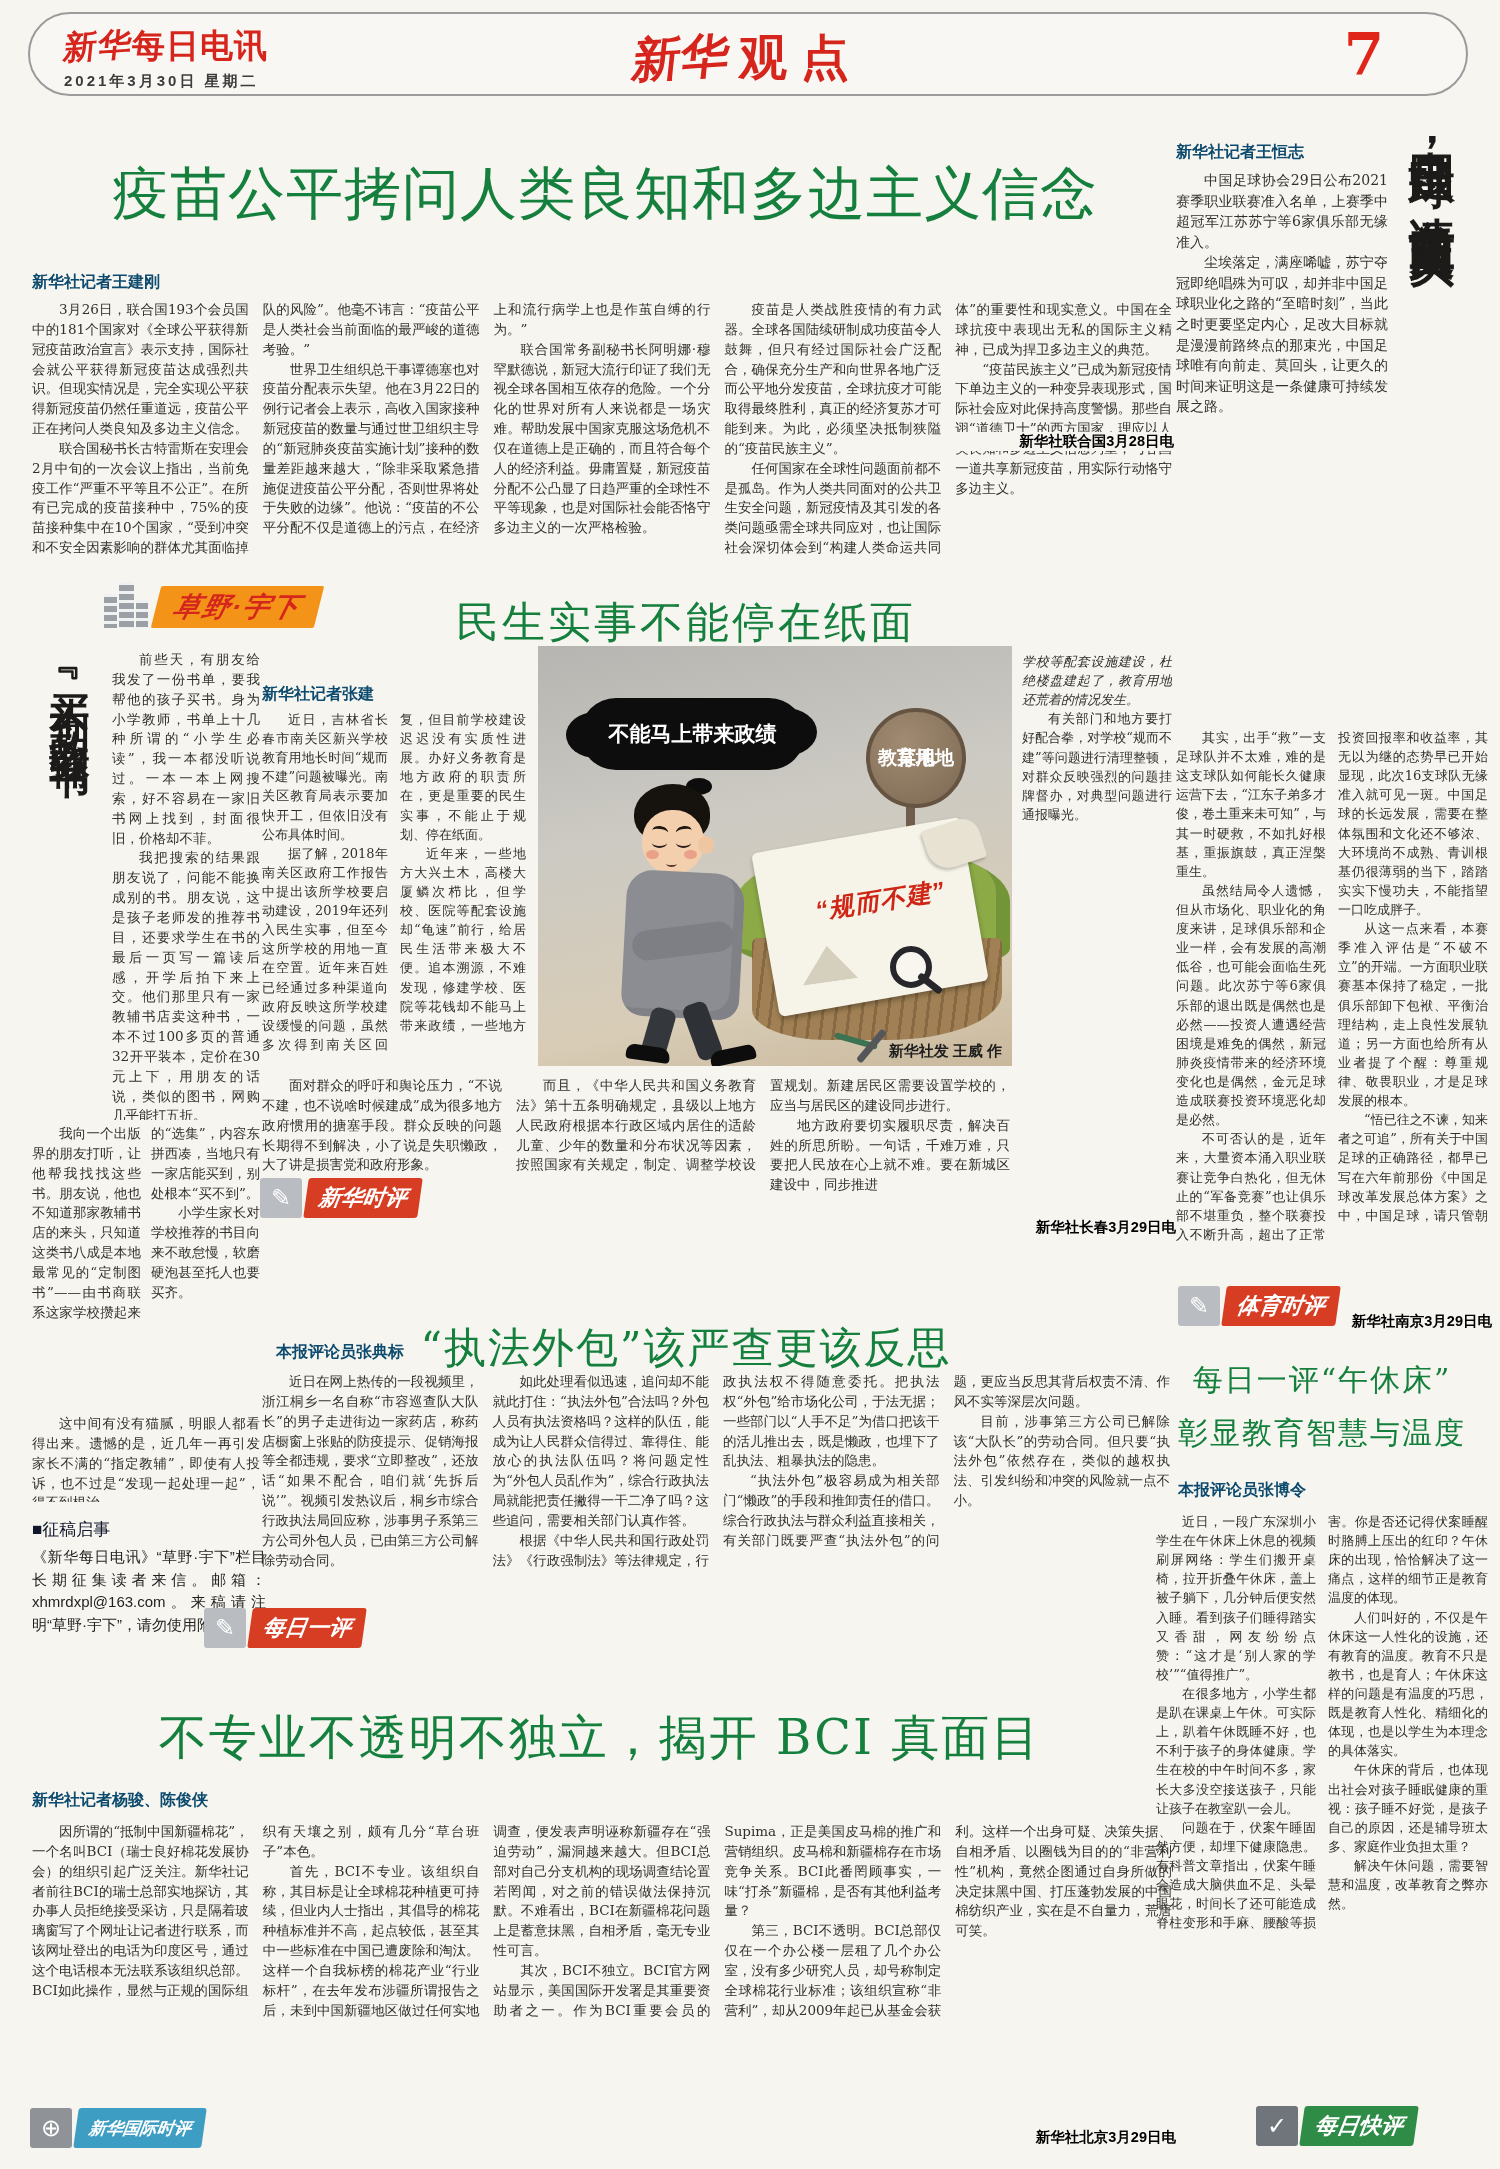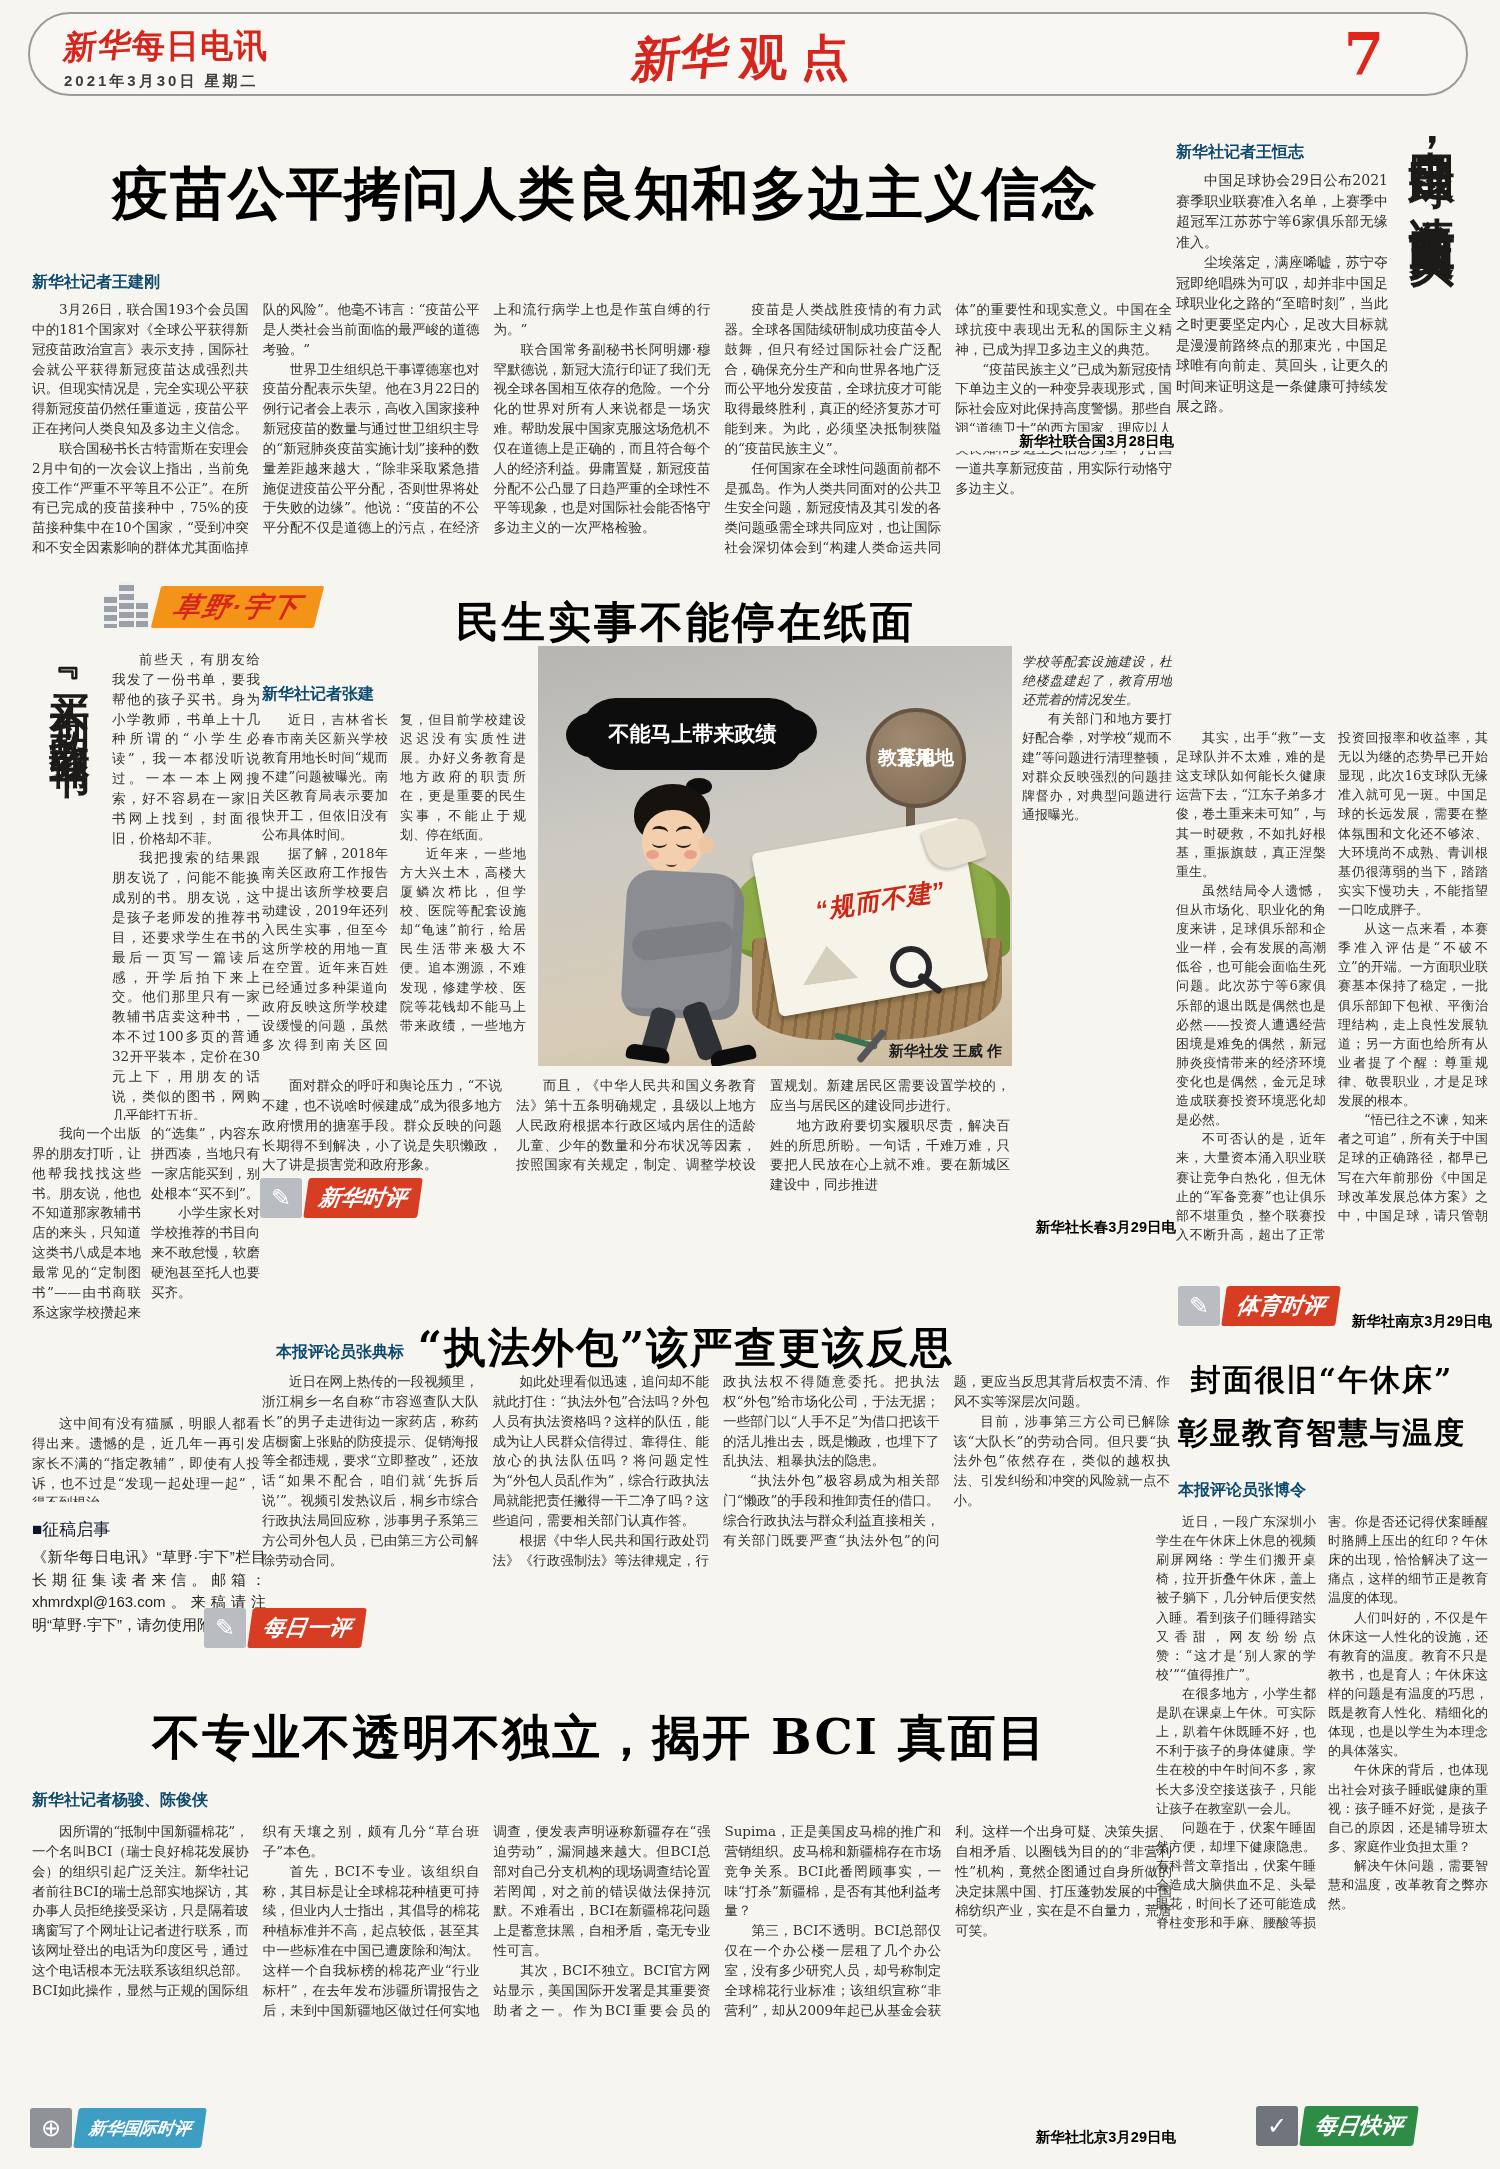--- a/index.html
+++ b/index.html
@@ -12,21 +12,21 @@
   .logo-wrap{position:absolute;left:34px;top:10px;}
   .script{display:inline-block;transform:skewX(-10deg) rotate(-4deg);font-weight:900;}
   .logo-line{font-size:33px;font-weight:900;color:#d6251c;font-family:"DejaVu Serif",serif;letter-spacing:1px;}
   .logo-date{margin-top:3px;font-size:15px;font-weight:700;color:#3c3c3c;letter-spacing:3px;}
   .section-wrap{position:absolute;left:50%;top:12px;transform:translateX(-50%);
                 color:#d6251c;font-family:"DejaVu Serif",serif;font-weight:900;font-size:48px;white-space:nowrap;}
   .section-rest{letter-spacing:14px;margin-left:10px;}
   .pagenum{position:absolute;right:82px;top:6px;font-family:"DejaVu Serif",serif;
            font-weight:700;font-size:58px;color:#e0251a;}
   
-  .headline{font-family:"DejaVu Serif","Liberation Serif",serif;font-weight:700;color:#000000;text-align:center;}
+  .headline{font-family:"DejaVu Serif","Liberation Serif",serif;font-weight:400;color:#15803d;text-align:center;}
   .byline{font-size:16px;font-weight:700;color:#0c4a6e;}
   .body-text{font-family:"DejaVu Serif","Liberation Serif",serif;font-size:13.5px;line-height:1.47;
              color:#33302c;text-align:justify;overflow:hidden;}
   .para{text-indent:2em;margin:0;}
   .dateline{position:absolute;font-weight:700;font-size:14.5px;color:#000;background:#f7f5f0;
             text-align:right;padding-left:4px;}
   .v-head{writing-mode:vertical-rl;font-family:"DejaVu Serif",serif;font-weight:900;color:#1d1b19;}
   
   .tag{position:absolute;display:flex;align-items:stretch;height:40px;background:#f7f5f0;z-index:5;}
   .tag-icon{width:42px;display:flex;align-items:center;justify-content:center;background:#b9bcc0;
@@ -295,21 +295,21 @@
   </div>
   <div class="tag tag-red" id="tag-tiyu">
     <div class="tag-icon">✎</div>
     <div class="tag-box">
         <span>体育时评</span>
       </div>
   </div>
   <div class="dateline" id="football-dateline">新华社南京3月29日电</div>
 
   <div class="abs headline" id="wuxiu-headline">
-    <div>封面很旧“午休床”</div>
+    <div>每日一评“午休床”</div>
     <div>彰显教育智慧与温度</div>
   </div>
   <div class="abs byline" id="wuxiu-byline">本报评论员张博令</div>
   <div class="abs body-text" id="wuxiu-body">
     <p class="para">近日，一段广东深圳小学生在午休床上休息的视频刷屏网络：学生们搬开桌椅，拉开折叠午休床，盖上被子躺下，几分钟后便安然入睡。看到孩子们睡得踏实又香甜，网友纷纷点赞：“这才是‘别人家的学校’”“值得推广”。</p>
     <p class="para">在很多地方，小学生都是趴在课桌上午休。可实际上，趴着午休既睡不好，也不利于孩子的身体健康。学生在校的中午时间不多，家长大多没空接送孩子，只能让孩子在教室趴一会儿。</p>
     <p class="para">问题在于，伏案午睡固然方便，却埋下健康隐患。有科普文章指出，伏案午睡会造成大脑供血不足、头晕眼花，时间长了还可能造成脊柱变形和手麻、腰酸等损害。你是否还记得伏案睡醒时胳膊上压出的红印？午休床的出现，恰恰解决了这一痛点，这样的细节正是教育温度的体现。</p>
     <p class="para">人们叫好的，不仅是午休床这一人性化的设施，还有教育的温度。教育不只是教书，也是育人；午休床这样的问题是有温度的巧思，既是教育人性化、精细化的体现，也是以学生为本理念的具体落实。</p>
     <p class="para">午休床的背后，也体现出社会对孩子睡眠健康的重视：孩子睡不好觉，是孩子自己的原因，还是辅导班太多、家庭作业负担太重？</p>
     <p class="para">解决午休问题，需要智慧和温度，改革教育之弊亦然。</p>

